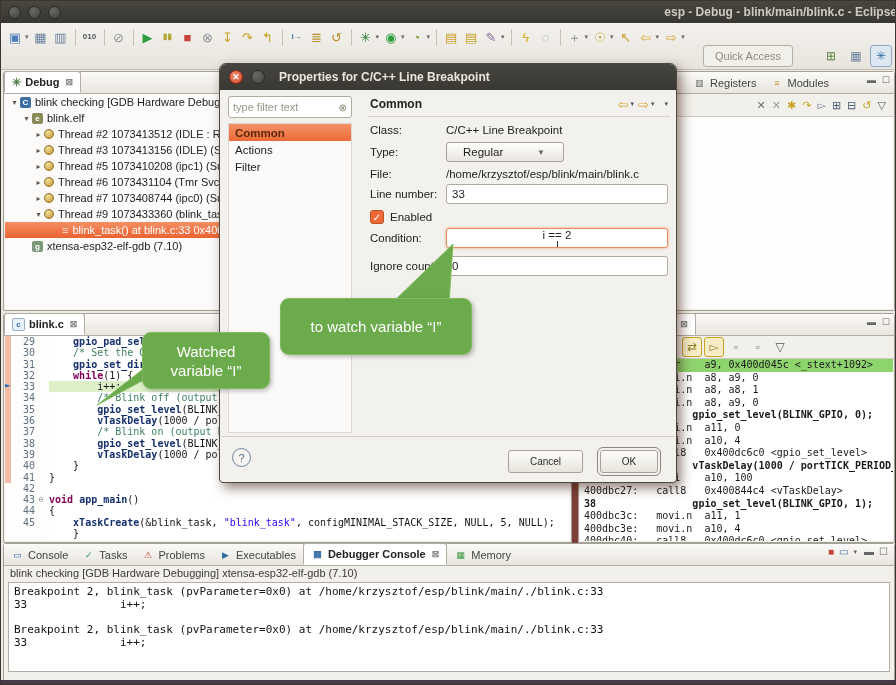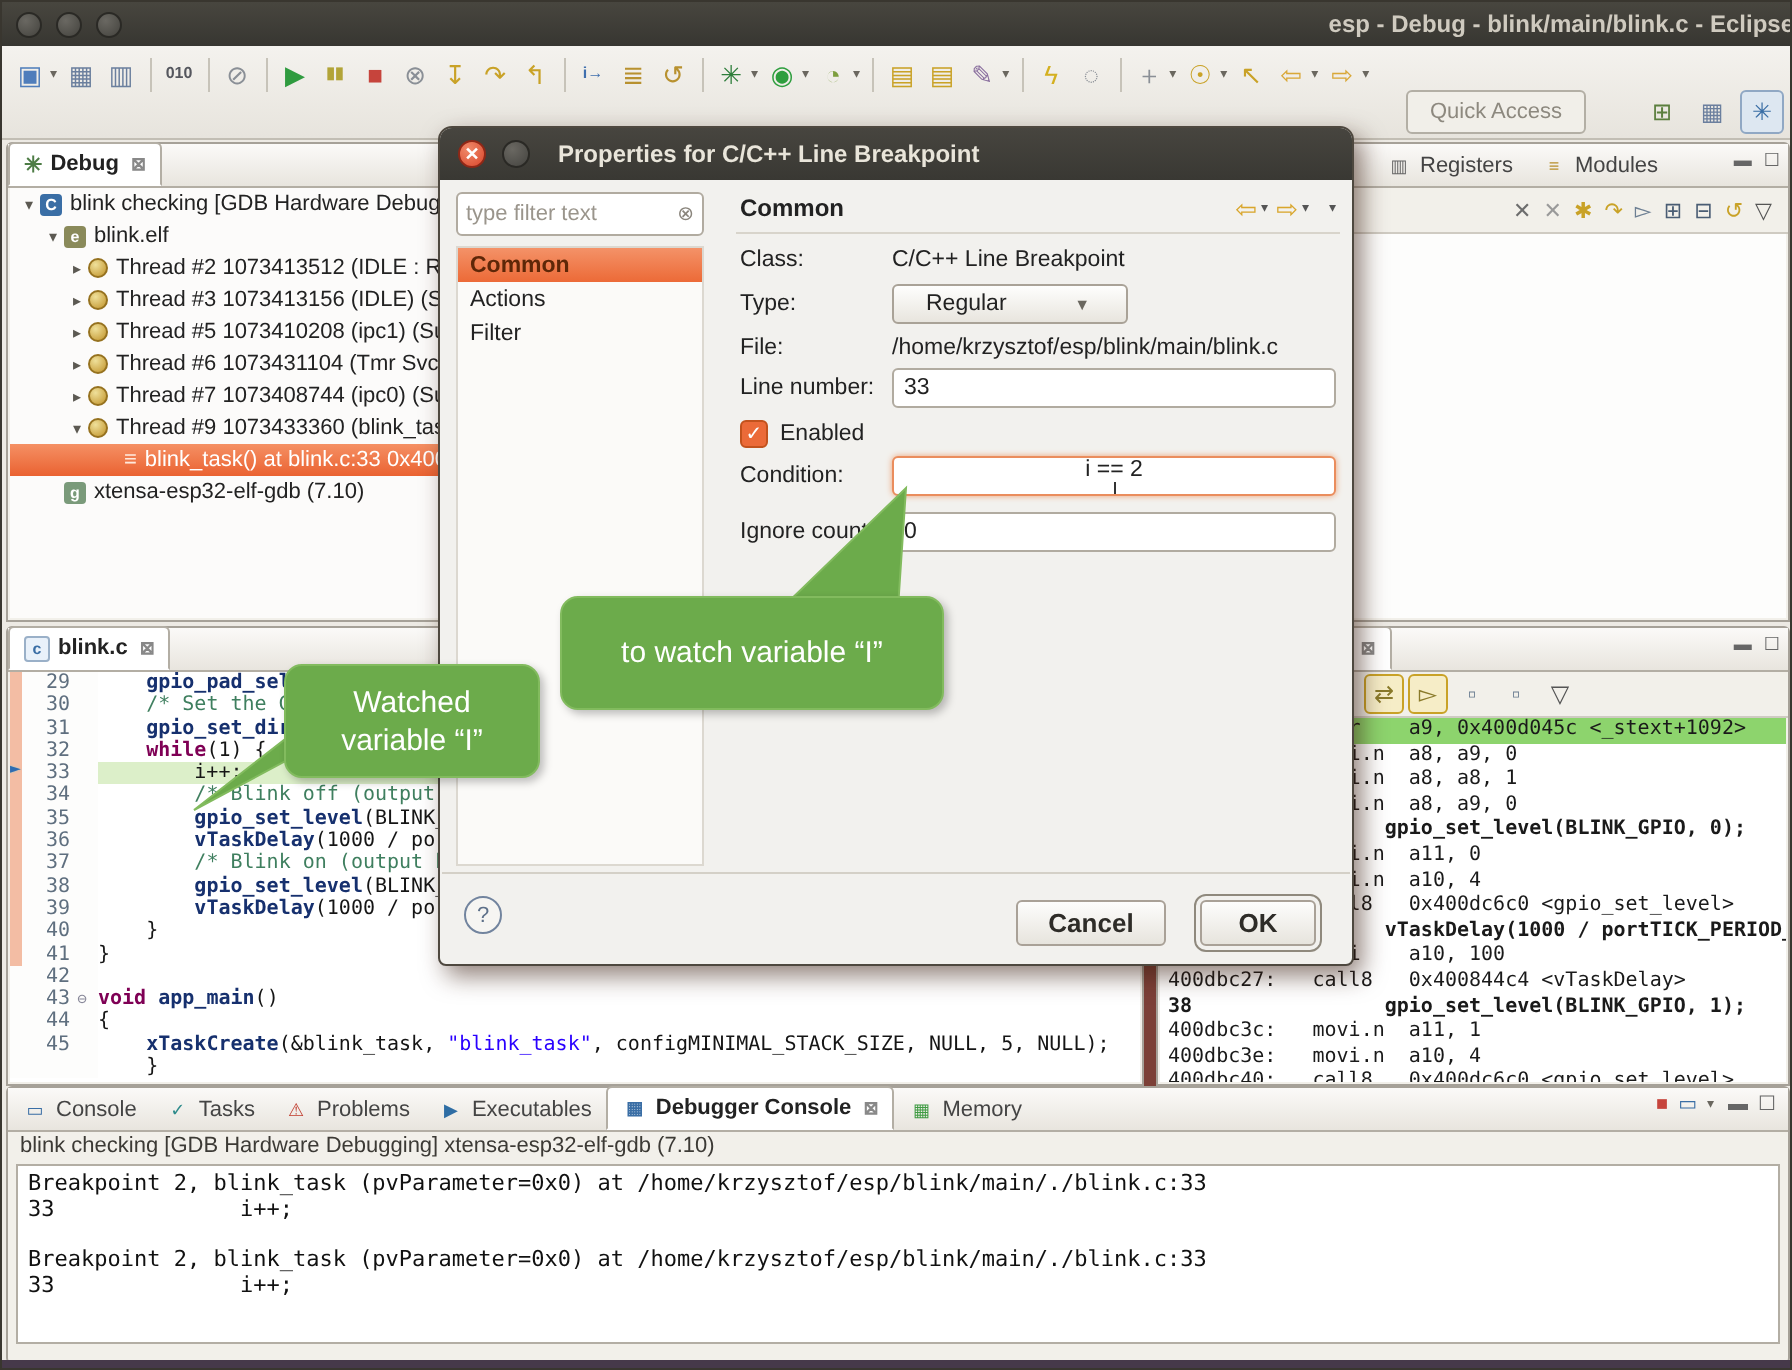--- a/index.html
+++ b/index.html
@@ -108,21 +108,21 @@
   .caret{display:inline-block;width:1px;height:12px;background:#333;margin-left:1px;}
   .combo{width:118px;height:20px;background:linear-gradient(#fefefd,#e8e5de);border:1px solid #a9a297;border-radius:3px;
     display:flex;align-items:center;justify-content:space-between;padding:0 16px;font-size:11.5px;color:#222;box-sizing:border-box;}
   .combo .dd{font-size:8px;}
   .chk{width:14px;height:14px;background:var(--accent-orange);border:1px solid #c2521d;border-radius:3px;
     display:flex;align-items:center;justify-content:center;color:#fff;font-size:10px;margin-right:6px;box-sizing:border-box;}
   .dfooter-hr{position:absolute;left:1px;right:1px;top:372px;border-top:1px solid #d4d0c7;}
   .helpbtn{position:absolute;left:12px;top:384px;width:17px;height:17px;border:1px solid #72849e;border-radius:50%;
     color:#5d7089;font-size:11px;display:flex;align-items:center;justify-content:center;background:#f6f5f2;}
   .pbtn{position:absolute;top:386px;height:23px;background:linear-gradient(#fdfdfc,#e7e4dd);border:1px solid #a9a197;
-    border-radius:3px;font-size:13px;color:#2e2c28;display:flex;align-items:center;justify-content:center;box-sizing:border-box;font-weight:bold;}
+    border-radius:3px;font-size:10px;color:#2e2c28;display:flex;align-items:center;justify-content:center;box-sizing:border-box;}
   .pbtn.cancel{left:288px;width:75px;}
   .pbtn.ok{left:380px;width:58px;outline:1px solid #8f897d;outline-offset:2px;}
   
   .callout{position:absolute;background:var(--callout-green);border:1px solid #82bb5e;border-radius:9px;color:#fff;
     font-size:15px;line-height:19px;text-align:center;display:flex;flex-direction:column;justify-content:center;
     box-shadow:2px 2px 4px rgba(0,0,0,.25);z-index:40;}
   #tails{position:absolute;left:0;top:0;width:896px;height:685px;pointer-events:none;z-index:39;}
   .bottomstrip{position:absolute;left:0;bottom:0;width:896px;height:4px;background:#46394a;}
 </style>
 </head>

